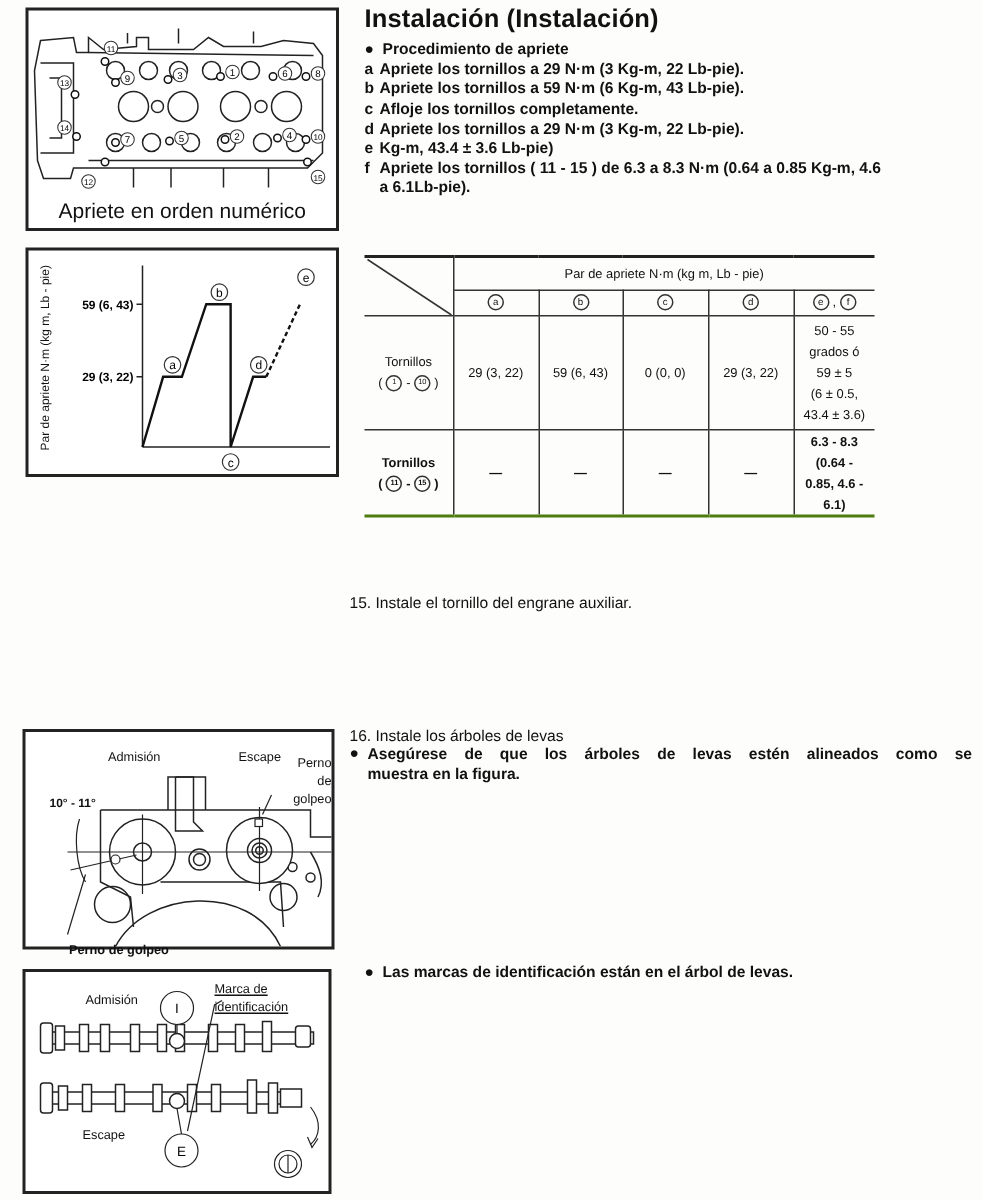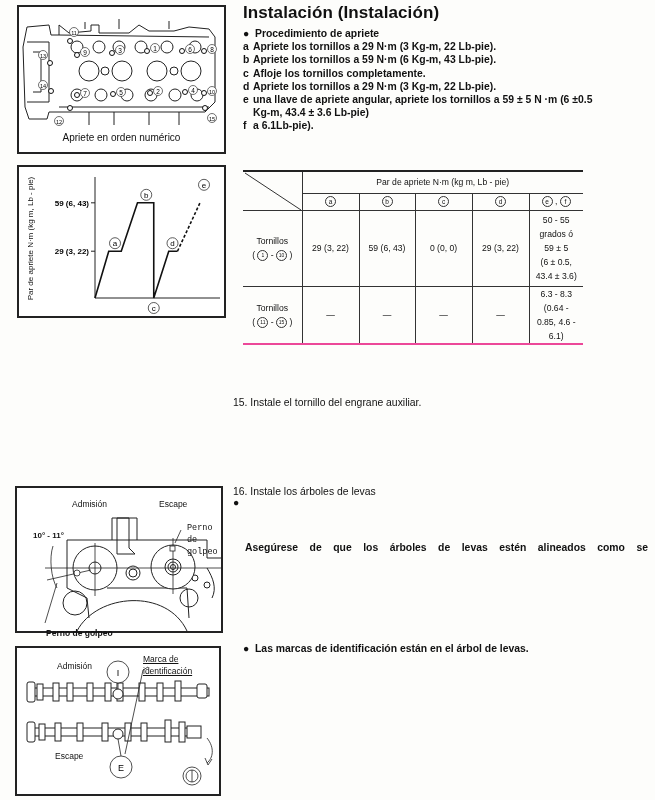--- a/index.html
+++ b/index.html
@@ -10,21 +10,21 @@
   .title { left:243px; top:3px; font-size:17px; font-weight:bold; letter-spacing:0.1px; }
   .steps { left:243px; top:27px; width:405px; font-size:10.4px; font-weight:bold; line-height:13.2px; }
   .steps .row { display:flex; }
   .steps .lbl { width:10px; flex:none; }
   .steps .bul { width:12px; flex:none; }
   .steps .txt { flex:1; }
   table.spec { position:absolute; left:243px; top:170px; width:340px; border-collapse:collapse;
                font-size:8.6px; text-align:center; }
   table.spec td { border:1px solid #333; padding:0; vertical-align:middle; }
   table.spec tr:first-child td { border-top:2px solid #222; }
-  table.spec tr:last-child td { border-bottom:2px solid #ec4899; }
+  table.spec tr:last-child td { border-bottom:2px solid #4d7c0f;font-weight:bold; }
   table.spec td:first-child { border-left:none; }
   table.spec td:last-child { border-right:none; }
   .circ { display:inline-block; width:9px; height:9px; line-height:9px; border:1px solid #333; border-radius:50%;
           font-size:6.5px; text-align:center; vertical-align:middle; }
   .plain { font-size:10.4px; }
   .bold { font-size:10.4px; font-weight:bold; }
   svg text { font-family:"Liberation Sans", sans-serif; }
 </style>
 </head>
 <body>
@@ -136,21 +136,21 @@
           <circle cx="24" cy="78" r="4.5" fill="#fff" stroke="#333" stroke-width="0.7"></circle>
           <text x="24" y="80.5" font-size="5.5">14</text>
         </g>
       <g>
           <circle cx="186" cy="101" r="2.5" fill="#fff" stroke="#111"></circle>
           <circle cx="193" cy="111" r="4.5" fill="#fff" stroke="#333" stroke-width="0.7"></circle>
           <text x="193" y="113.5" font-size="5.5">15</text>
         </g>
     </g>
   </svg>
-  <div class="abs" style="left:0;right:0;top:125px;text-align:center;font-size:10px;">Apriete en orden numérico</div>
+  <div class="abs" style="left:0;right:0;top:125px;text-align:center;font-size:14px;">Apriete en orden numérico</div>
 </div>
 
 <div class="fig" style="left:17px;top:165px;width:209px;height:153px;">
   <div class="abs" style="left:-62px;top:67px;width:146px;transform:rotate(-90deg);font-size:8px;text-align:center;white-space:nowrap;">Par de apriete N·m (kg m, Lb - pie)</div>
   <svg id="chart" width="205" height="149" style="position:absolute;left:0;top:0;">
       <line x1="76" y1="10" x2="76" y2="131" stroke="#222" stroke-width="1"></line>
       <line x1="76" y1="131" x2="201" y2="131" stroke="#222" stroke-width="1"></line>
       <line x1="72" y1="84.21333333333334" x2="76" y2="84.21333333333334" stroke="#222" stroke-width="1"></line>
       <text x="70" y="87.21333333333334" text-anchor="end" font-size="8" font-weight="bold">29 (3, 22)</text>
       <line x1="72" y1="35.81333333333333" x2="76" y2="35.81333333333333" stroke="#222" stroke-width="1"></line>
@@ -198,27 +198,27 @@
       </div>
       <div class="row">
         <span class="lbl">d</span>
         <span class="txt">
           <div>Apriete los tornillos a 29 N·m (3 Kg-m, 22 Lb-pie).</div>
         </span>
       </div>
       <div class="row">
         <span class="lbl">e</span>
         <span class="txt">
-          <div>una llave de apriete angular, apriete los tornillos a  59 ± 5  N ·m (6 ±0.5</div>
           <div>Kg-m, 43.4 ±  3.6 Lb-pie)</div>
         </span>
       </div>
       <div class="row">
         <span class="lbl">f</span>
         <span class="txt">
+          <div>Apriete los tornillos ( 11 - 15 ) de 6.3 a 8.3 N·m (0.64 a 0.85 Kg-m, 4.6</div>
           <div>a 6.1Lb-pie).</div>
         </span>
       </div>
     </div>
 </div>
 
 <table class="spec">
   <colgroup>
     <col style="width:59px">
       <col style="width:57px">
@@ -316,33 +316,34 @@
       <circle cx="60" cy="85" r="3" fill="#fff"></circle>
       <rect x="153" y="58" width="5" height="5" fill="#fff"></rect>
       <path d="M36 58 C32 70 34 90 40 100"></path>
       <line x1="40" y1="95" x2="28" y2="135"></line>
       <line x1="158" y1="55" x2="164" y2="42"></line>
     </g>
   </svg>
   <div class="abs" style="left:55px;top:11px;font-size:8.5px;">Admisión</div>
   <div class="abs" style="left:142px;top:11px;font-size:8.5px;">Escape</div>
   <div class="abs" style="left:16px;top:43px;font-size:8px;font-weight:bold;">10° - 11°</div>
-  <div class="abs" style="left:170px;top:34px;font-size:8.5px;line-height:12px;font-family:Liberation Mono, monospace;">
+  <div class="abs" style="left:170px;top:14px;font-size:8.5px;line-height:12px;text-align:right;">
     <div>Perno de</div>
     <div>golpeo</div>
   </div>
   <div class="abs" style="left:29px;top:140px;font-size:8.5px;font-weight:bold;">Perno de golpeo</div>
 </div>
 
 <div class="abs" style="left:233px;top:486px;width:415px;">
   <div class="plain">16. Instale los árboles de levas</div>
   <div style="display:flex;">
     <span class="bold" style="width:12px;flex:none;">●</span>
     <span class="bold" style="flex:1;line-height:13px;">
-      <span style="display:block;text-align:justify;text-align-last:justify;margin-top:44px;">Asegúrese de que los árboles de levas estén alineados como se</span>
+      <span style="display:block;text-align:justify;text-align-last:justify;">Asegúrese de que los árboles de levas estén alineados como se</span>
+      <span style="display:block;">muestra en la figura.</span>
     </span>
   </div>
 </div>
 
 <div class="fig" style="left:15px;top:646px;width:206px;height:150px;">
   <svg width="202" height="146" style="position:absolute;left:0;top:0;">
     <g fill="#fff" stroke="#222" stroke-width="1">
       <rect x="12" y="40" width="180" height="8"></rect>
       <rect x="10" y="34" width="8" height="20" rx="2"></rect>
         <rect x="20" y="36" width="6" height="16"></rect>

